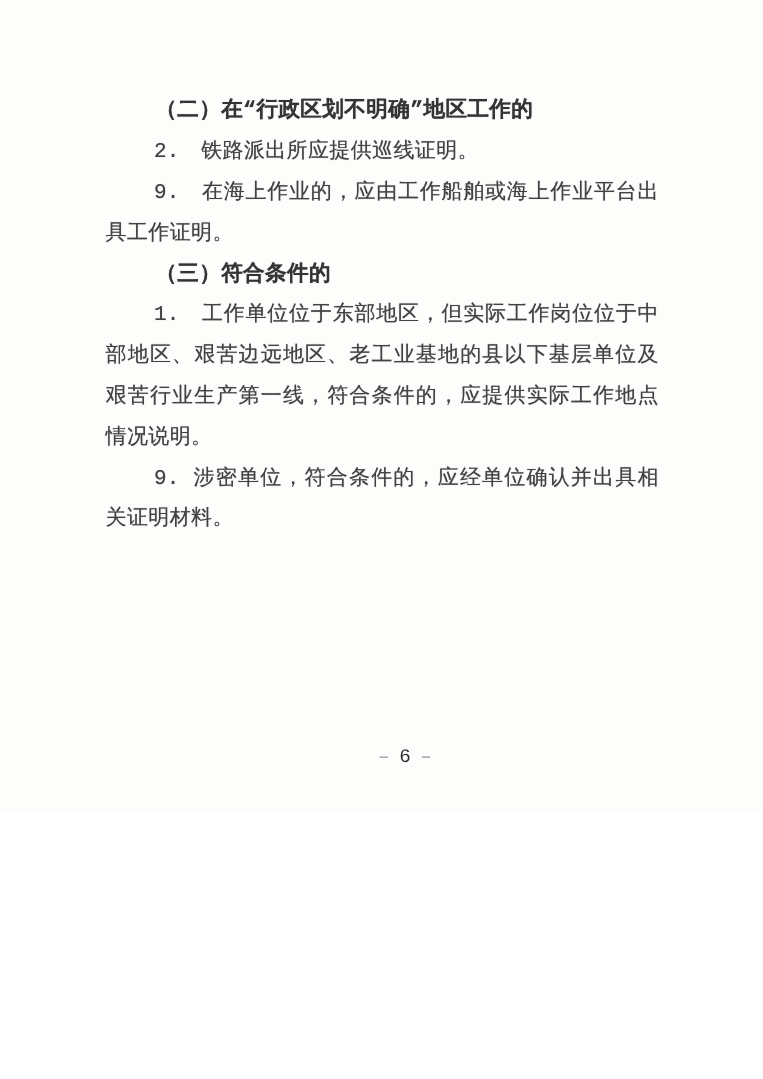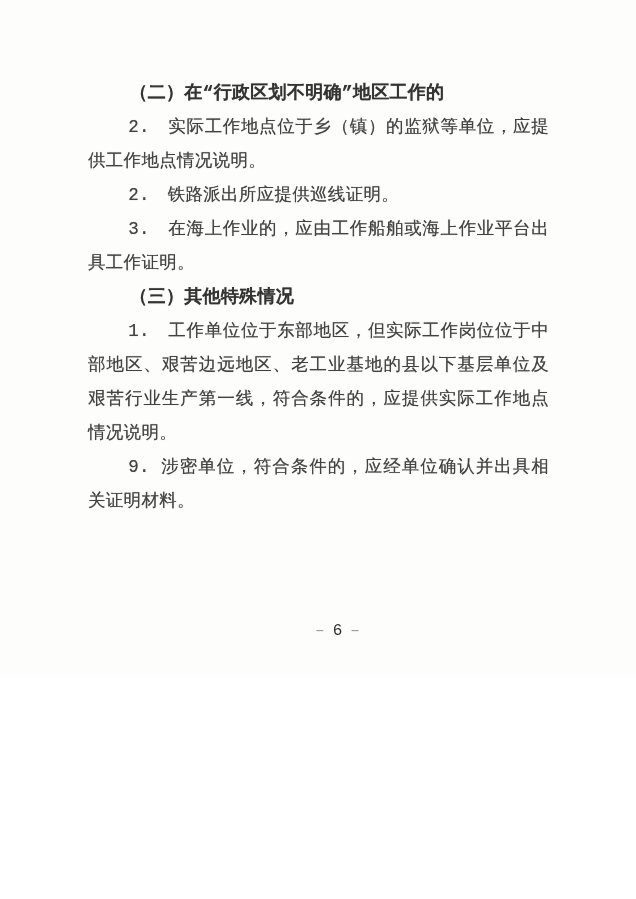--- a/index.html
+++ b/index.html
@@ -63,28 +63,27 @@
 </head>
 <body>
 
 <div class="page">
 
   <div class="content">
 
     <h2 class="heading">（二）在“行政区划不明确”地区工作的</h2>
 
 
-    <p class="para">2.　实际工作地点位于乡（镇）的监狱等单位，应提供工作地点情况说明。</p>
 
     <p class="para">2.　铁路派出所应提供巡线证明。</p>
 
 
-    <p class="para">3.　在海上作业的，应由工作船舶或海上作业平台出具工作证明。</p>
+    <p class="para">9.　在海上作业的，应由工作船舶或海上作业平台出具工作证明。</p>
 
-    <h2 class="heading">（三）其他特殊情况</h2>
+    <h2 class="heading">（三）符合条件的</h2>
 
     <p class="para">1.　工作单位位于东部地区，但实际工作岗位位于中部地区、艰苦边远地区、老工业基地的县以下基层单位及艰苦行业生产第一线，符合条件的，应提供实际工作地点情况说明。</p>
 
     <p class="para">9. 涉密单位，符合条件的，应经单位确认并出具相关证明材料。</p>
 
   </div>
 
   <div class="footer">
     <span class="dash">–</span><span class="num">6</span><span class="dash">–</span>
   </div>

